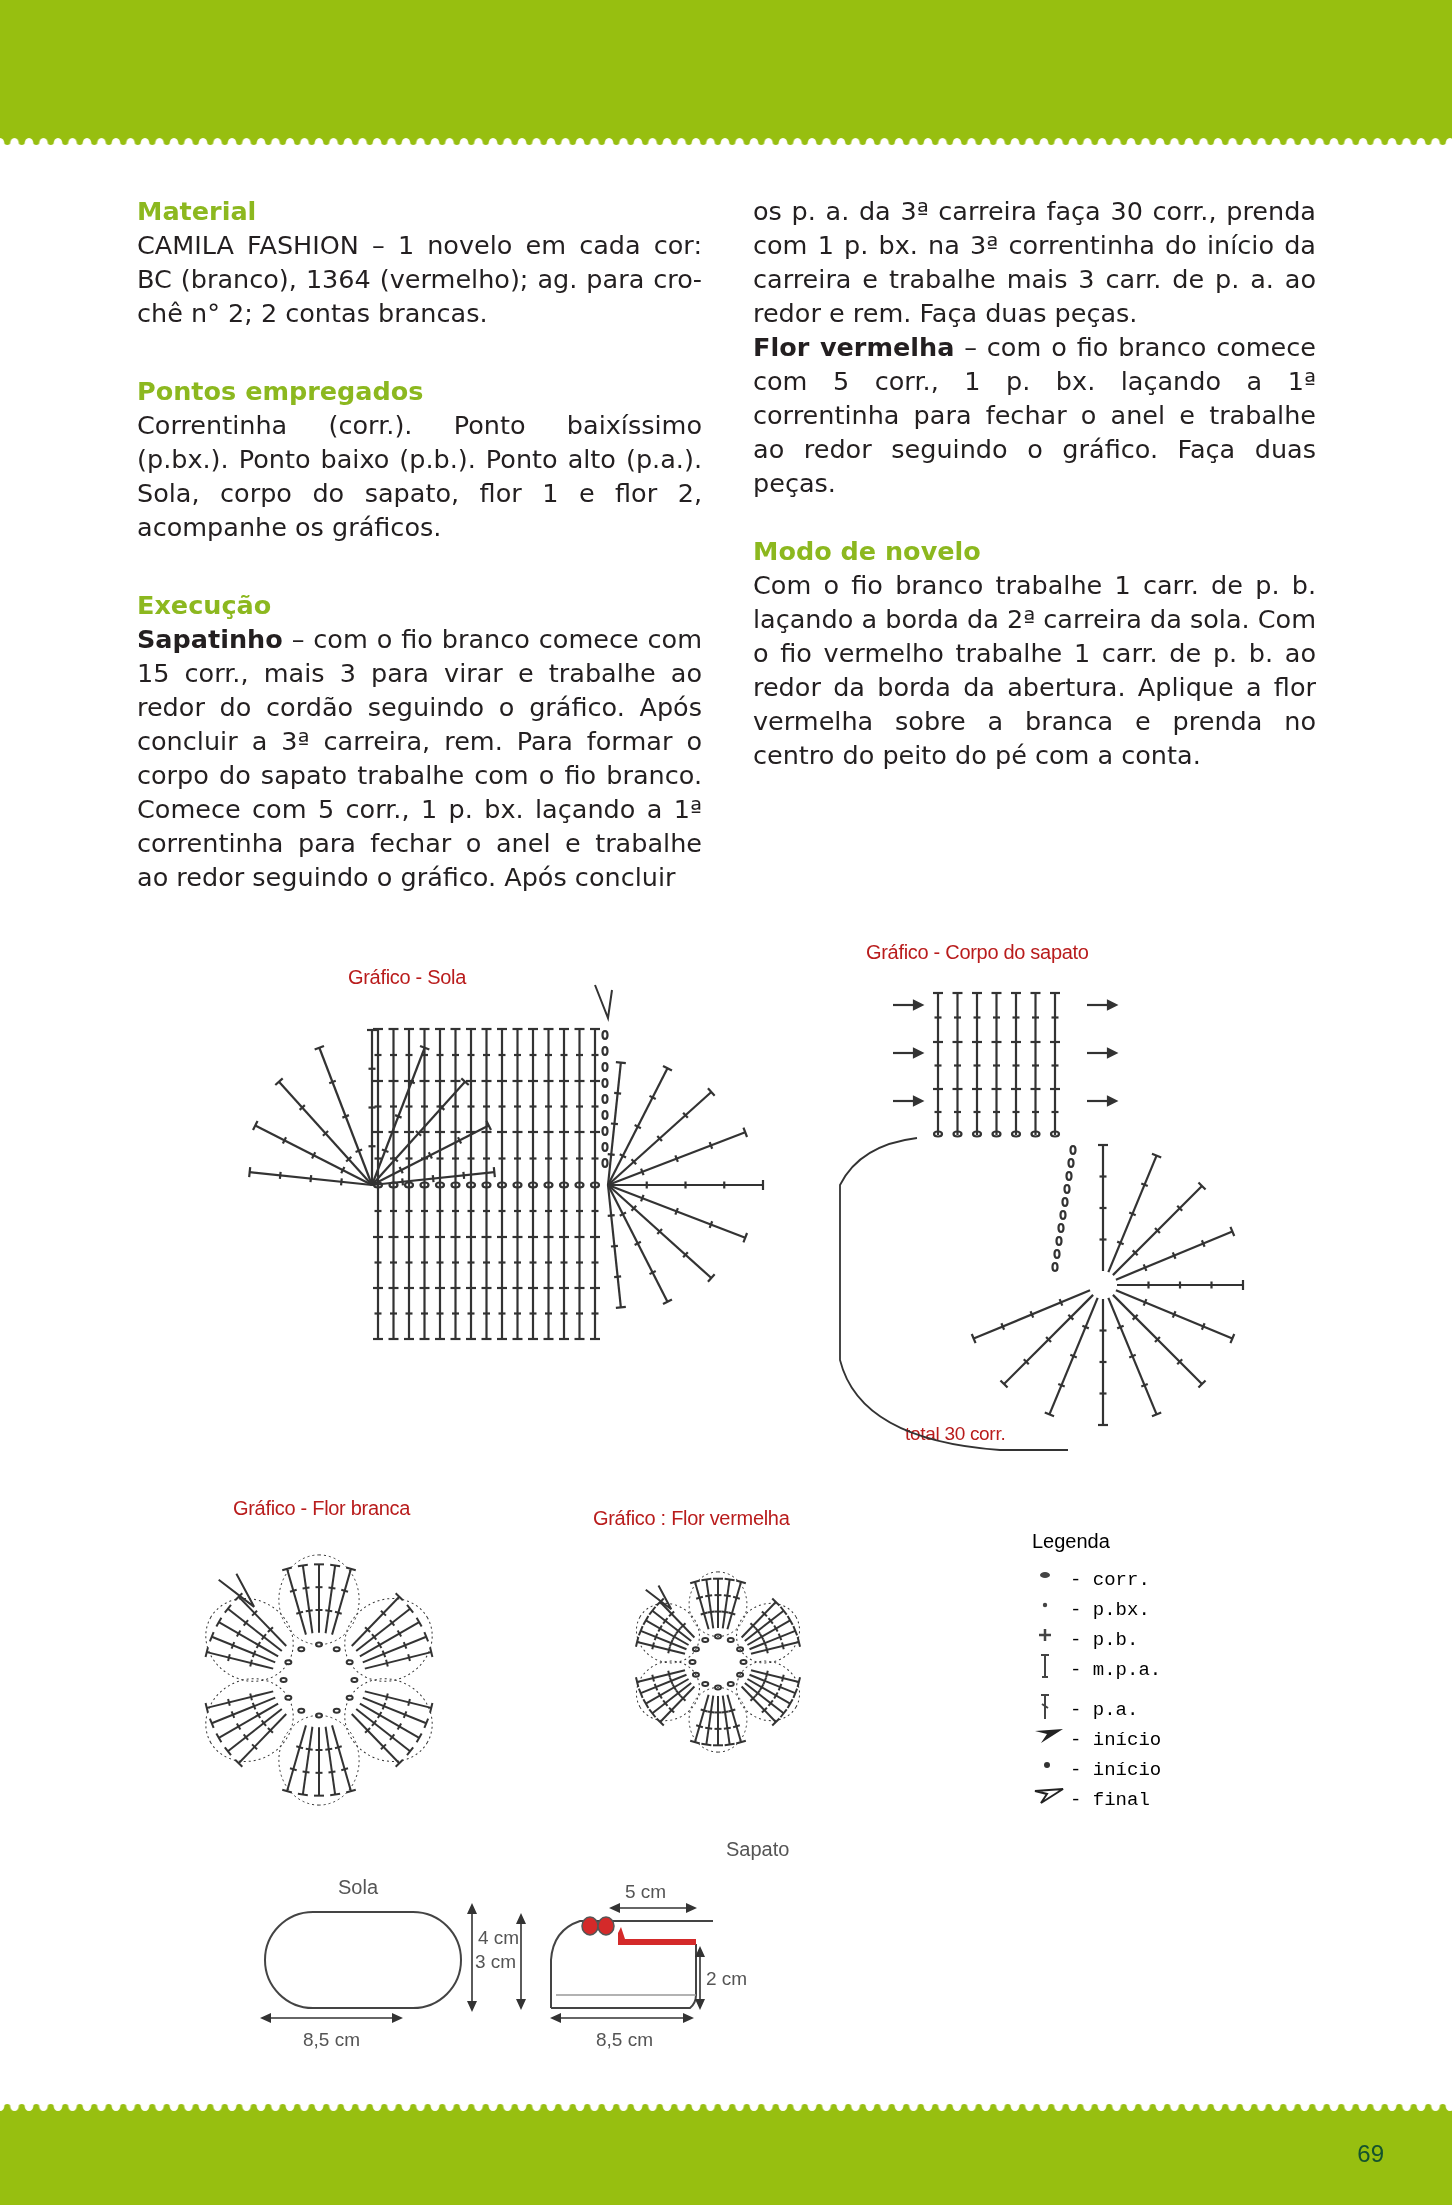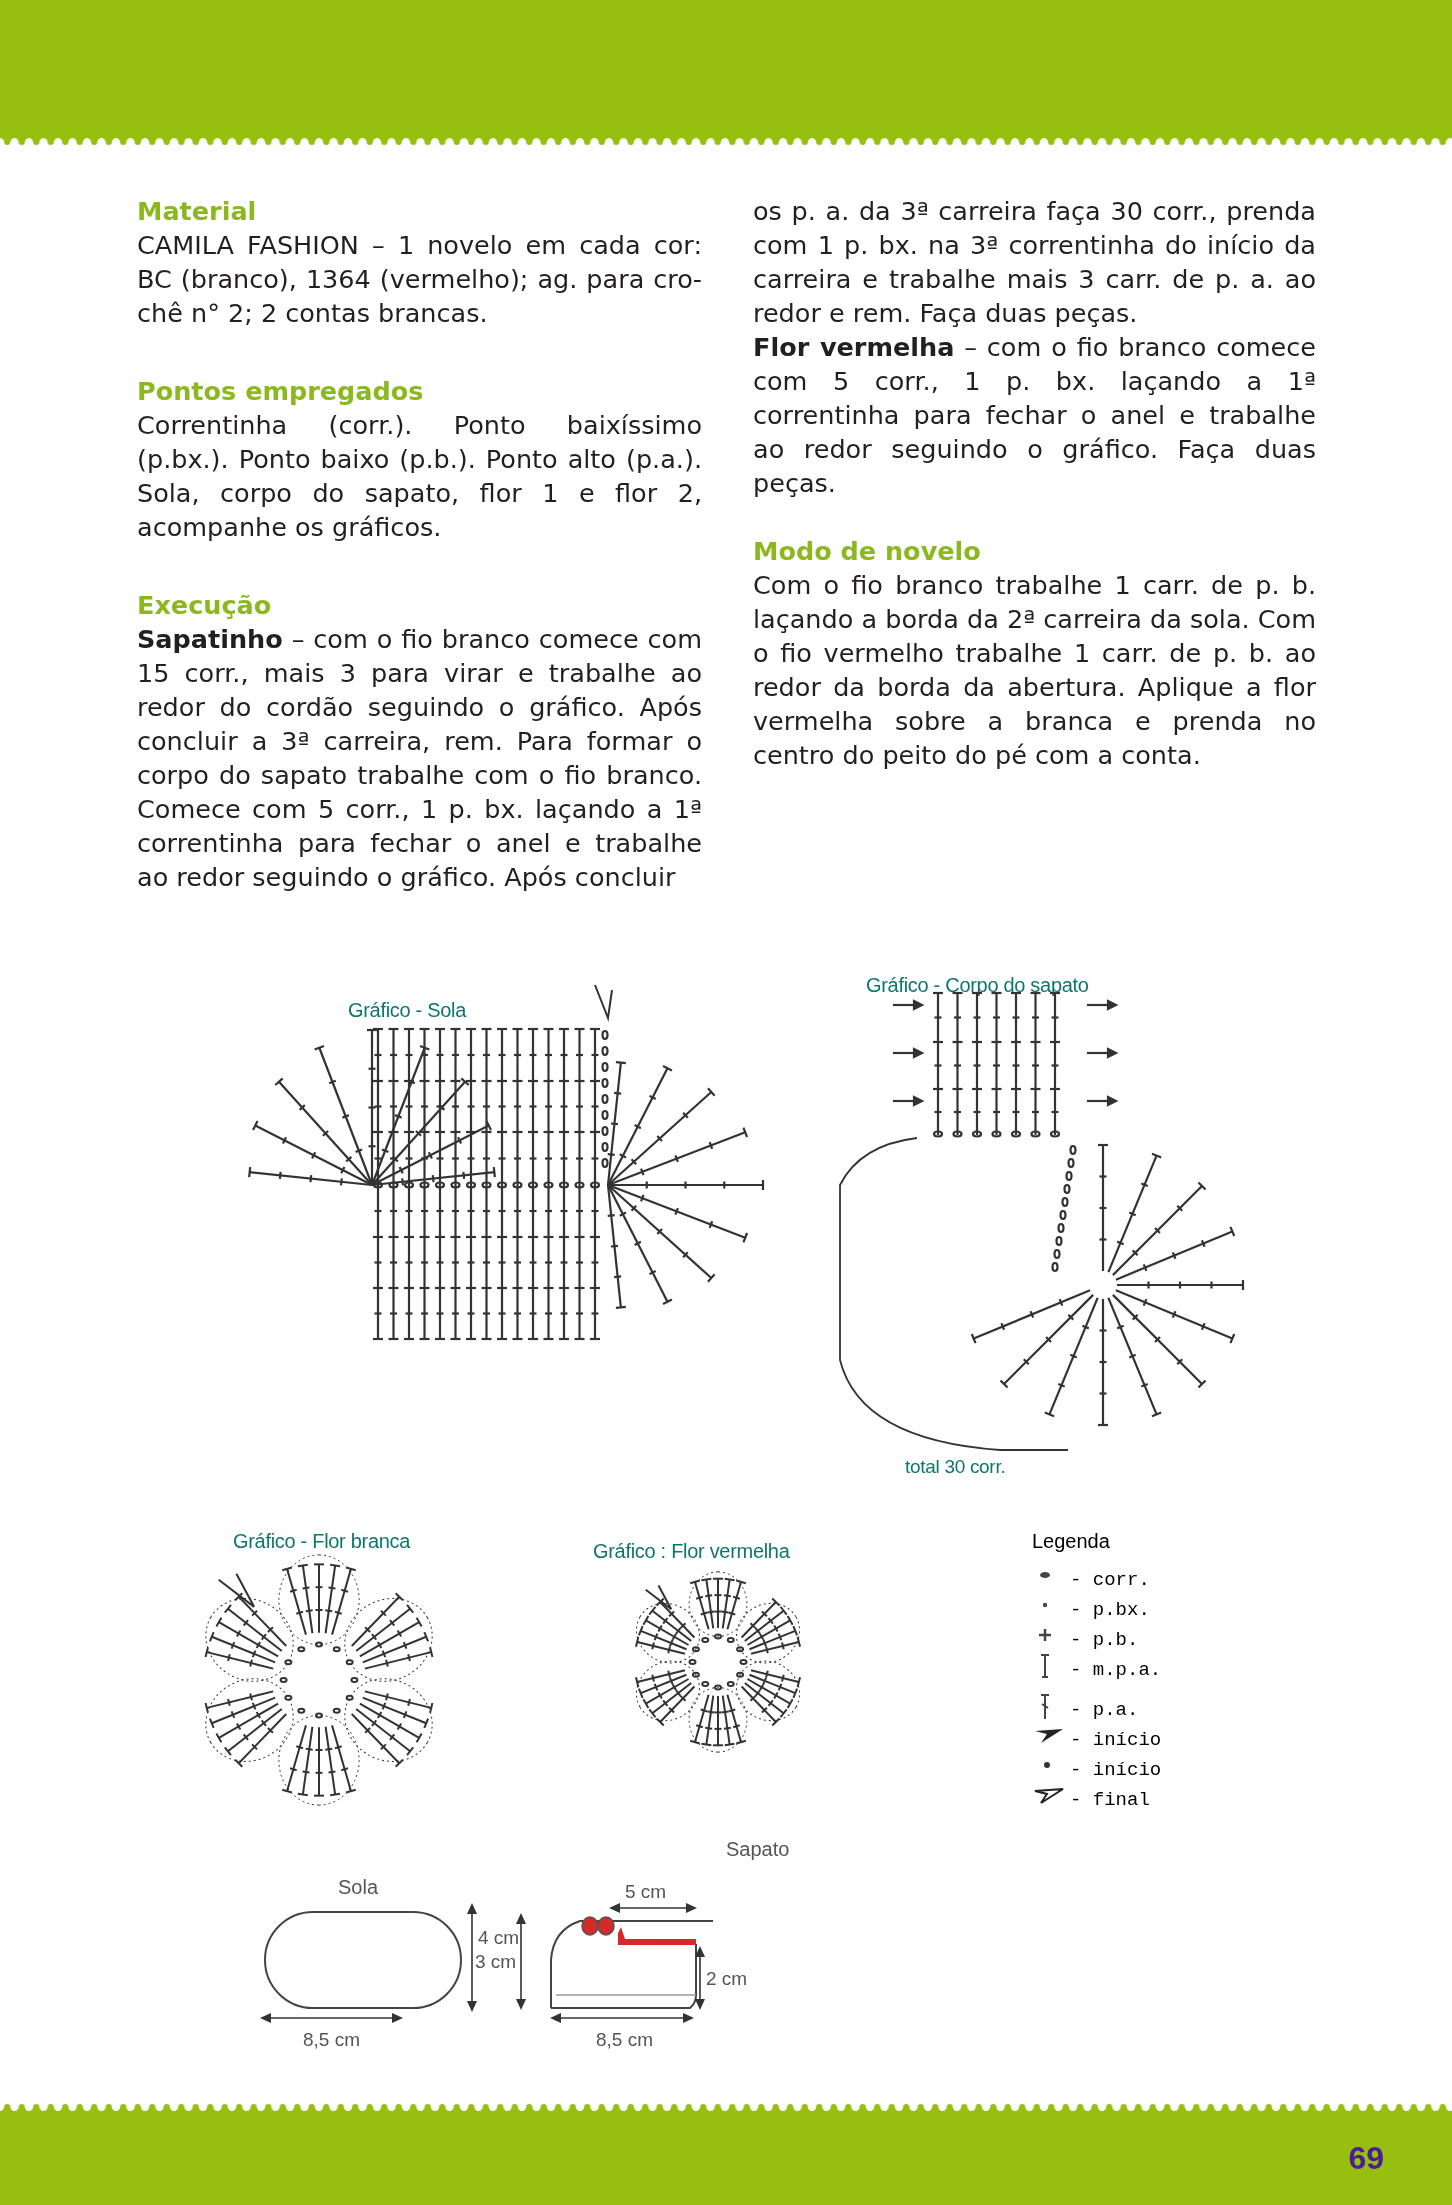--- a/index.html
+++ b/index.html
@@ -3,32 +3,32 @@
 <meta charset="utf-8">
 <style>
   html, body { margin: 0; padding: 0; background: #ffffff; }
   body { width: 1452px; height: 2205px; position: relative; overflow: hidden;
          font-family: "DejaVu Sans", "Liberation Sans", sans-serif; color: #231f20; }
   .band-top { position: absolute; left: 0; top: 0; width: 1452px; height: 138px; background: #97bf10; }
   .band-bottom { position: absolute; left: 0; top: 2112px; width: 1452px; height: 93px; background: #97bf10; }
   .scallop { position: absolute; left: 0; width: 1452px; height: 10px; }
   .scallop-top { top: 136px; }
   .scallop-bottom { top: 2103px; }
-  .page-number { position: absolute; right: 68px; top: 2140px; color: #4c1d95; font-weight: bold;
-                 font-size: 32px; font-family: "Liberation Sans", sans-serif; }
+  .page-number { position: absolute; right: 68px; top: 2140px; color: #14532d; font-weight: normal;
+                 font-size: 24px; font-family: "Liberation Sans", sans-serif; }
 
   .col { position: absolute; top: 194px; font-size: 25.5px; line-height: 34px; text-align: justify; }
   .col-left { left: 137px; width: 565px; }
   .col-right { left: 753px; width: 563px; }
   .section { margin: 0; }
   .section + .section.gap { margin-top: 44px; }
   .heading { color: #8cb81f; font-weight: bold; display: block; }
   .lead { font-weight: bold; color: #231f20; }
   p { margin: 0; }
-  .diag-label { position: absolute; font-family: "Liberation Sans", sans-serif; font-size: 20px; color: #0f766e; letter-spacing: -0.3px; margin-top: 33px; }
+  .diag-label { position: absolute; font-family: "Liberation Sans", sans-serif; font-size: 20px; color: #b91c1c; letter-spacing: -0.3px; }
   .legend { position: absolute; left: 1032px; top: 1530px; font-family: "Liberation Sans", sans-serif; font-size: 19px; color: #000000; }
   .legend .legend-title { font-size: 20px; margin-bottom: 8px; display: block; }
   .legend-row { display: flex; align-items: flex-end; height: 30px; font-family: Liberation Mono, monospace; }
   .legend-sym { width: 34px; display: inline-flex; justify-content: center; align-items: center; }
   .legend-lbl { margin-left: 4px; }
   svg text { font-family: "Liberation Sans", sans-serif; fill: #555; }
 </style>
 </head>
 <body>
 

